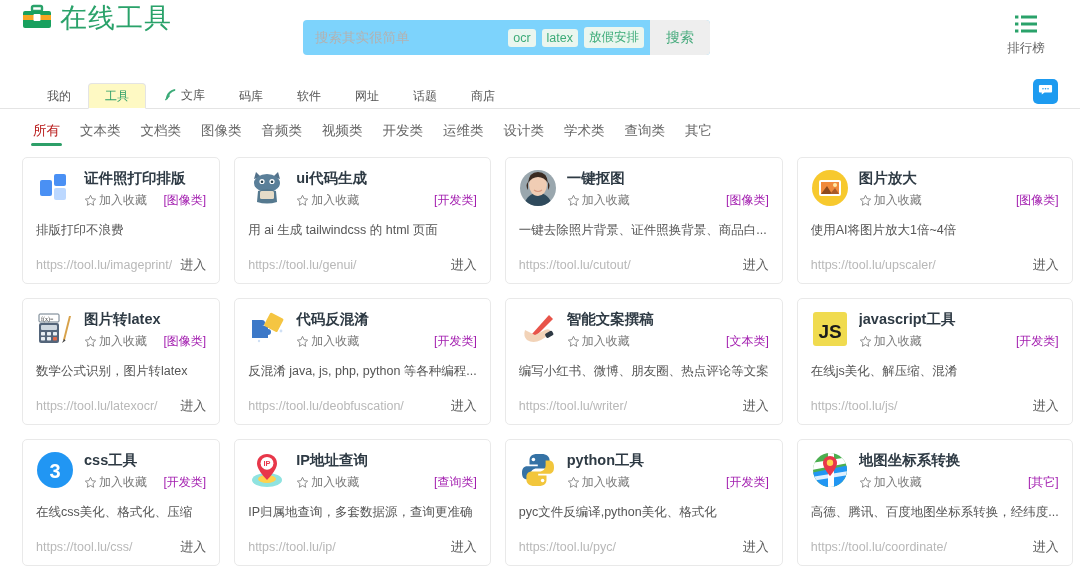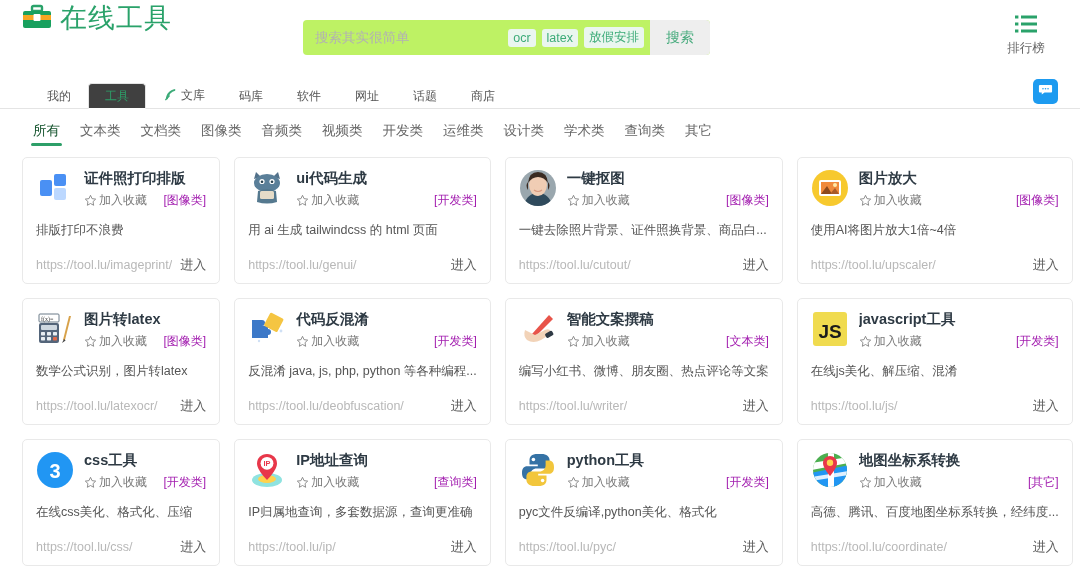--- a/index.html
+++ b/index.html
@@ -32,21 +32,21 @@
     font-weight: 500;
     letter-spacing: 1px;
   }
 
   .search-wrap {
     position: absolute;
     left: 303px;
     top: 20px;
     width: 407px;
     height: 35px;
-    background: #bef264;
+    background: #7dd3fc;
     border-radius: 4px;
     display: flex;
     align-items: center;
   }
   .search-input {
     flex: 1 1 auto;
     border: none;
     outline: none;
     background: transparent;
     font-size: 13.5px;
@@ -109,21 +109,21 @@
     gap: 3px;
     white-space: nowrap;
     line-height: 1;
     position: relative;
     top: 1px;
     border: 1px solid transparent;
     border-radius: 4px 4px 0 0;
   }
   .tab.active {
     color: #2d9f68;
-    background: #404040;
+    background: #fef9c3;
     border-color: #e4e4e4;
     border-bottom-color: #fff;
     margin-top: 44px;
   }
   .tab-icon { width: 15px; height: 15px; display: inline-block; }
   .chat-btn {
     position: absolute;
     right: 22px;
     top: 3px;
     width: 25px; height: 25px;
@@ -143,21 +143,21 @@
     gap: 2px;
   }
   .cat {
     font-size: 13.5px;
     color: #666;
     padding: 2px 9px 6px;
     cursor: pointer;
     position: relative;
     white-space: nowrap;
   }
-  .cat.active { color: #14532d; text-align: center; }
+  .cat.active { color: #b91c1c; text-align: center; }
   .cat.active::after {
     content: "";
     position: absolute;
     left: 7px; right: 7px; bottom: 0;
     height: 3px;
     background: #2d9f68;
     border-radius: 2px;
   }
 
   

